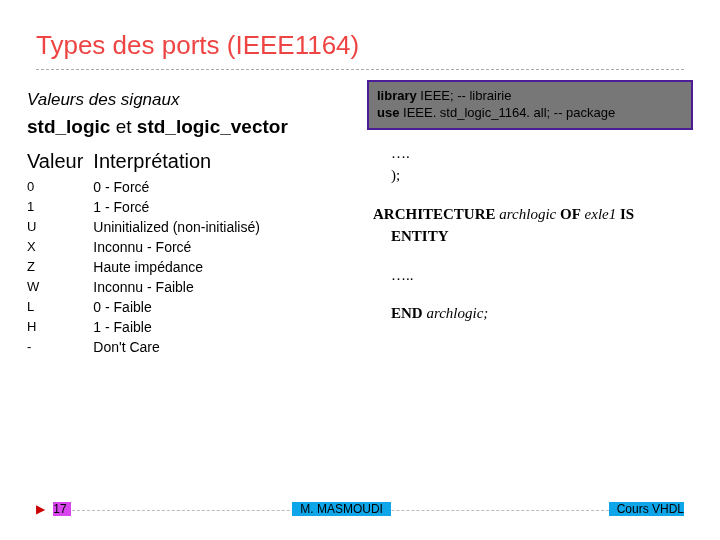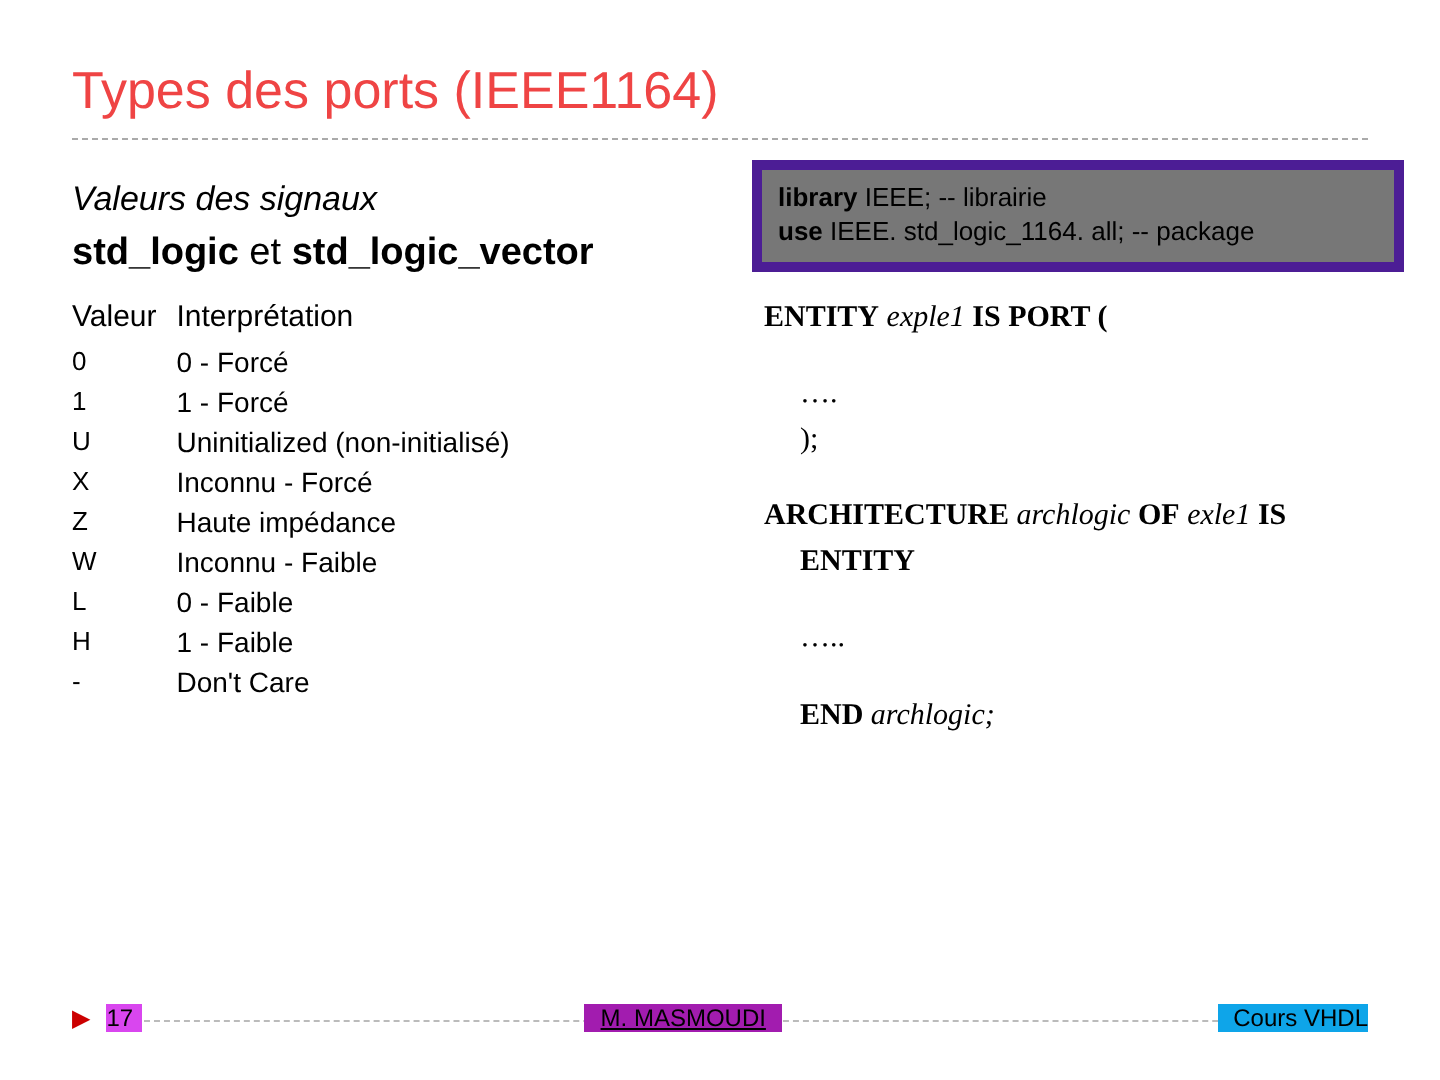--- a/index.html
+++ b/index.html
@@ -1,52 +1,52 @@
 <!DOCTYPE html>
 <html><head>
 <meta charset="utf-8">
 <style>
   * { box-sizing: border-box; margin: 0; padding: 0; }
   html, body { width: 720px; height: 540px; background: #fff; font-family: Arial, Helvetica, sans-serif; color: #000; }
   .slide { width: 720px; height: 540px; position: relative; padding: 30px 36px 0 36px; }
   .title { font-size: 26px; font-weight: 400; color: #ef4444; margin-bottom: 8px; }
   .dashed { border-top: 1px dashed #aaa; margin-bottom: 10px; }
-  .content { display: flex; gap: 20px; }
+  .content { display: flex; gap: 20px; justify-content: center; }
   .left { flex: 0 0 320px; }
   .right { flex: 1; padding-top: 0; }
   .codebox {
-    border: 5px solid #4c1d95;
+    border: 2px solid #4c1d95;
     background: #777;
     color: #000;
     padding: 6px 8px;
     font-size: 13px;
     line-height: 1.3;
     width: 326px;
     margin-bottom: 12px;
   }
   .codebox .kw { font-weight: bold; }
   .subhdr { font-style: italic; font-size: 17px; margin: 10px 0 6px 0; }
   .desc { font-size: 19px; margin-bottom: 10px; }
   .desc .plain { font-weight: normal; }
   .desc .kw { font-weight: bold; }
   table { border-collapse: collapse; font-size: 14px; }
-  th { text-align: left; font-weight: normal; padding: 2px 10px 4px 0; font-size: 15px; }
+  th { text-align: left; font-weight: normal; padding: 2px 10px 4px 0; font-size: 20px; }
   td { padding: 2px 10px 2px 0; vertical-align: top; }
   td.sym { font-size: 13px; width: 40px; }
   .right-code { font-family: 'Times New Roman', Times, serif; font-size: 15px; line-height: 1.5; padding-left: 6px; }
   .right-code .kw { font-weight: bold; }
   .right-code .ital { font-style: italic; }
   .right-code .blk { margin-bottom: 16px; }
   .right-code .ind { padding-left: 18px; }
   .footer { position: absolute; bottom: 24px; left: 0; right: 0; display: flex; align-items: center; font-size: 12px; padding: 0 36px; }
   .footer .dashed2 { border-top: 1px dashed #bbb; position: absolute; left: 72px; right: 36px; top: 8px; }
   .footer .chev { color: #c00; margin-right: 8px; font-size: 12px; }
   .footer .pnum { margin-right: 4px; z-index: 2; background: #d946ef; padding-right: 4px; text-align: center; }
   .footer .mid { flex: 1; text-align: center; z-index: 2; }
-  .footer .mid span { background: #a21caf; padding: 0 8px; text-decoration: underline; }
+  .footer .mid span { background: #0ea5e9; padding: 0 8px; }
   .footer .rlabel { z-index: 2; background: #0ea5e9; padding-left: 8px; }
 </style>
 </head>
 <body>
 
 <div class="slide">
   <div class="title">Types des ports (IEEE1164)</div>
   <div class="dashed"></div>
 
   <div class="content">
@@ -103,25 +103,20 @@
       </table>
     </div>
 
     <div class="right">
       <div class="codebox">
         <div><span class="kw">library</span><span> IEEE; -- librairie</span></div>
         <div><span class="kw">use</span><span> IEEE. std_logic_1164. all; -- package</span></div>
       </div>
 
       <div class="right-code">
-        <div class="blk">
-          <div>
-            <span class="kw">ENTITY</span><span class="ital"> exple1 </span><span class="kw">IS PORT (</span>
-          </div>
-        </div>
         <div class="blk ind">
           <div>….</div>
           <div>);</div>
         </div>
         <div class="blk">
           <div>
             <span class="kw">ARCHITECTURE</span><span class="ital"> archlogic </span><span class="kw">OF</span><span class="ital"> exle1 </span><span class="kw">IS</span>
           </div>
           <div class="ind"><span class="kw">ENTITY</span></div>
         </div>

